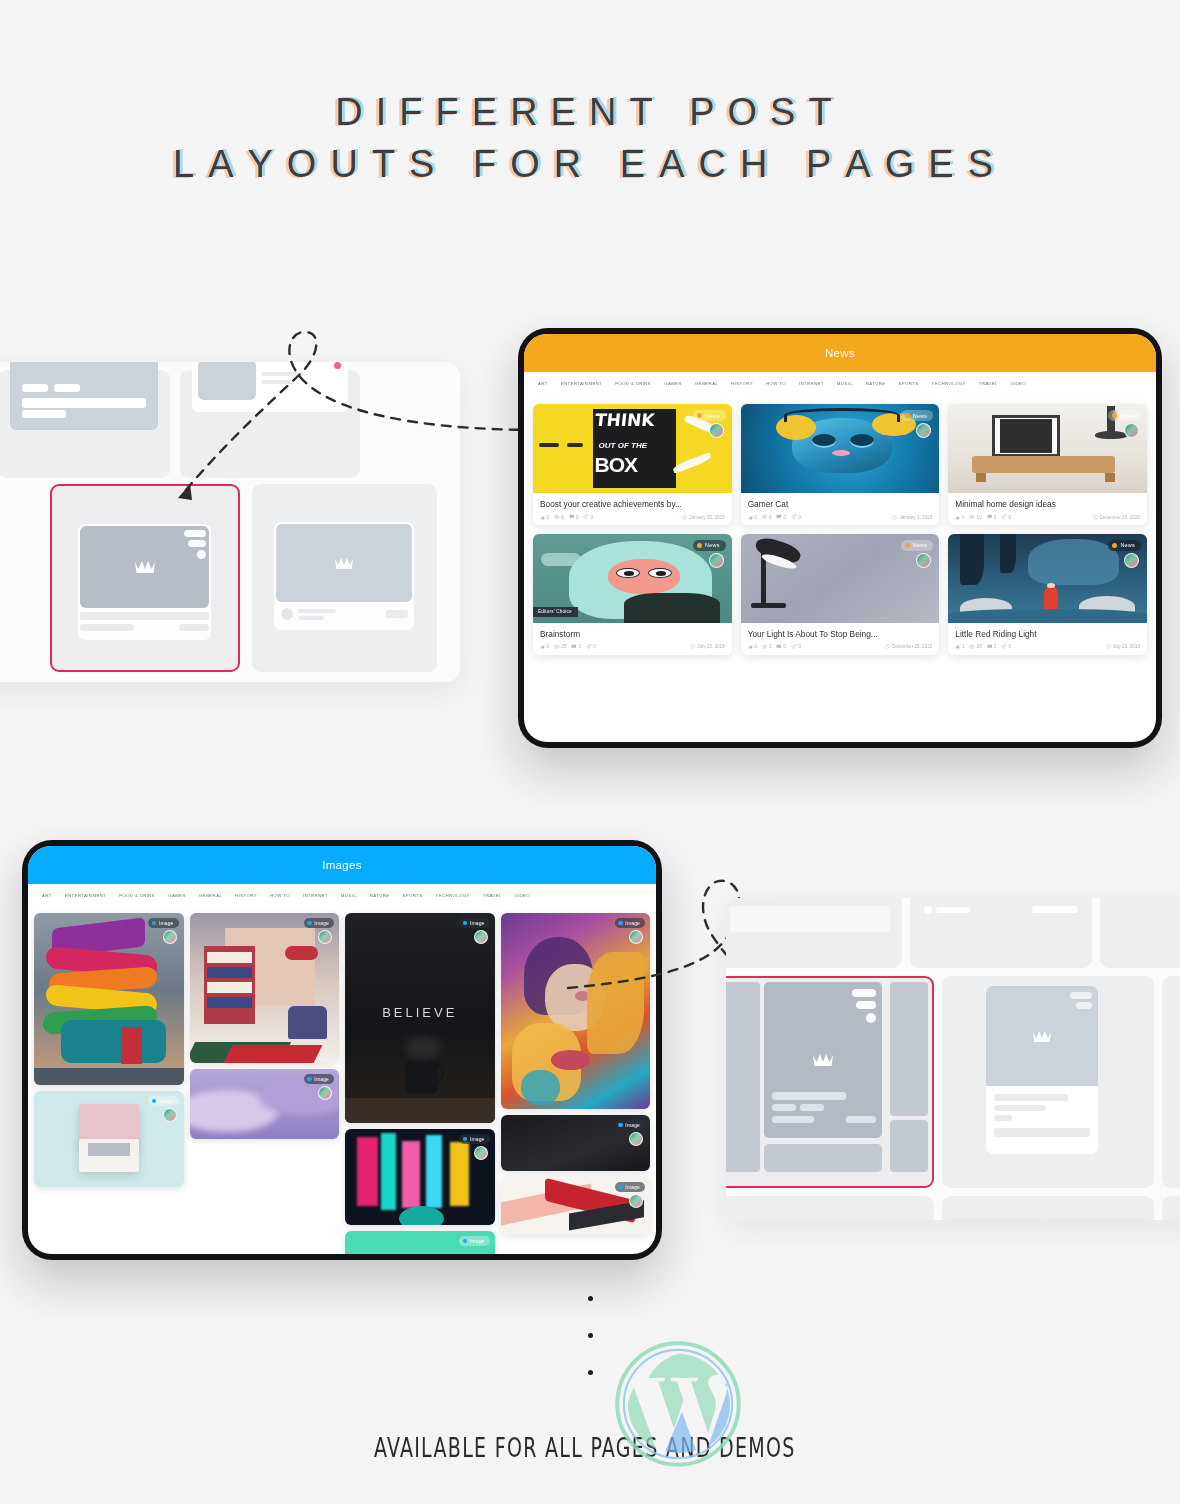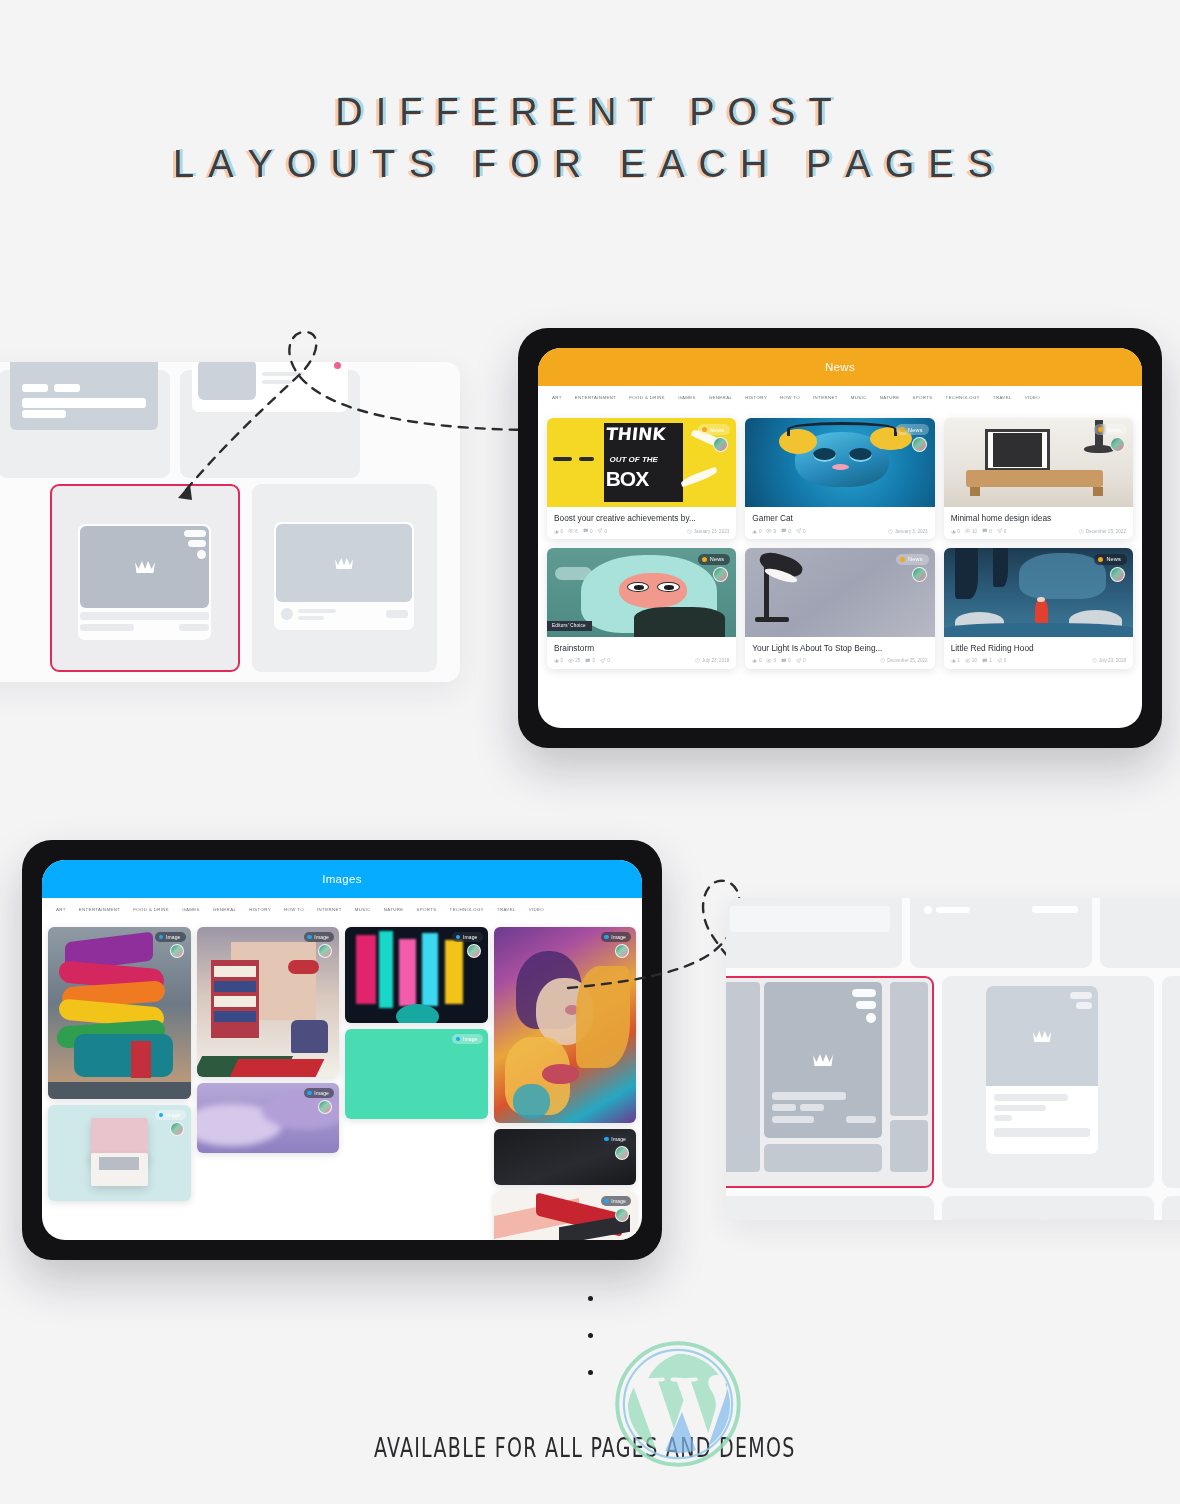--- a/index.html
+++ b/index.html
@@ -83,21 +83,21 @@
   .crown { display:block; }
 
   
   .connector { position: absolute; pointer-events: none; }
 
   
   .tablet {
     position: absolute;
     background: #121214;
     border-radius: 30px;
-    padding: 20px;
+    padding: 6px;
     box-shadow: 0 22px 45px rgba(30,34,46,.22);
   }
   .tablet-screen {
     width: 100%; height: 100%;
     background: #ffffff;
     border-radius: 23px;
     overflow: hidden;
     position: relative;
   }
   .site-head {
@@ -640,21 +640,21 @@
      <div style="position:absolute;left:0;bottom:0;width:100%;height:16%;background:#2f6a8c;border-radius:40% 40% 0 0;"></div>
    </div>
       <div class="cat-badge dark">
         <span class="bdot"></span>
         <span>News</span>
       </div>
       <div class="avatar"></div>
 
     </div>
     <div class="post-body">
-      <div class="post-title">Little Red Riding Hood</div>
+      <div class="post-title">Little Red Riding Light</div>
       <div class="post-meta">
         <span class="mi">
                 <svg width="5" height="5" viewBox="0 0 16 16">
                   <path d="M2 7h2.5v7H2zM6 7l3-5c1 0 1.6.8 1.4 1.8L10 7h3.4c.9 0 1.5.9 1.2 1.7l-1.4 4c-.2.7-.8 1.3-1.6 1.3H6z" fill="#b6bbc2"></path>
                 </svg>
                 <span>1</span>
               </span>
         <span class="mi">
                 <svg width="5.5" height="5.5" viewBox="0 0 16 16">
                   <ellipse cx="8" cy="8" rx="7" ry="4.6" fill="none" stroke="#b6bbc2" stroke-width="1.5"></ellipse>
@@ -775,20 +775,36 @@
      <div style="position:absolute;right:-6%;top:16%;width:60%;height:50%;background:#b39fd8;border-radius:50%;filter:blur(3px);"></div>
    </div>
       <div class="img-badge ">
         <span class="bdot"></span>
         <span>Image</span>
       </div>
       <div class="img-avatar"></div>
     </div>
         </div>
         <div class="img-card">
+    <div class="ph" style="position:relative;height:210px;overflow:hidden;">
+      <div style="position:absolute;inset:0;background:linear-gradient(180deg,#1f2124 0%,#141518 55%,#28221d 100%);">
+     <div style="position:absolute;left:0;top:44%;width:100%;text-align:center;color:#d8d8da;font-size:13px;letter-spacing:3px;font-family:'Liberation Sans',sans-serif;">BELIEVE</div>
+     <div style="position:absolute;left:40%;top:70%;width:22%;height:16%;background:#151619;border-radius:3px 3px 7px 7px;"></div>
+     <div style="position:absolute;right:34%;top:72%;width:9%;height:9%;border:2px solid #151619;border-radius:50%;"></div>
+     <div style="position:absolute;left:0;bottom:0;width:100%;height:12%;background:#3a2f27;"></div>
+     <div style="position:absolute;left:40%;top:58%;width:24%;height:12%;background:rgba(255,255,255,.08);border-radius:50%;filter:blur(4px);"></div>
+   </div>
+      <div class="img-badge ">
+        <span class="bdot"></span>
+        <span>Image</span>
+      </div>
+      <div class="img-avatar"></div>
+    </div>
+        </div>
+        <div class="img-card">
     <div class="ph" style="position:relative;height:96px;overflow:hidden;">
       <div style="position:absolute;inset:0;background:#0d1420;">
      <div style="position:absolute;left:8%;top:8%;width:14%;height:72%;background:#e2246e;filter:blur(1px);"></div>
      <div style="position:absolute;left:24%;top:4%;width:10%;height:80%;background:#19d7c8;filter:blur(1px);"></div>
      <div style="position:absolute;left:38%;top:12%;width:12%;height:70%;background:#f25cab;filter:blur(1px);"></div>
      <div style="position:absolute;left:54%;top:6%;width:11%;height:76%;background:#3bd8f0;filter:blur(1px);"></div>
      <div style="position:absolute;left:70%;top:14%;width:13%;height:66%;background:#f2c318;filter:blur(1px);"></div>
      <div style="position:absolute;left:36%;bottom:-6%;width:30%;height:26%;background:#17a8a2;border-radius:50%;"></div>
    </div>
       <div class="img-badge ">

